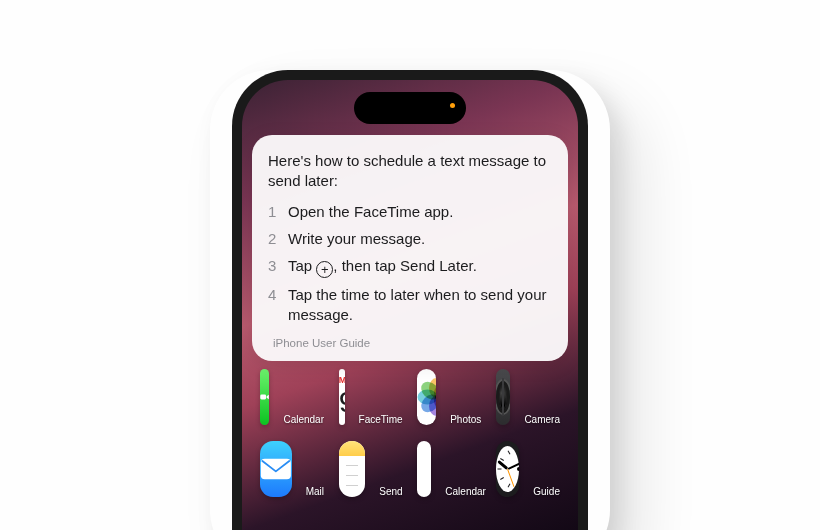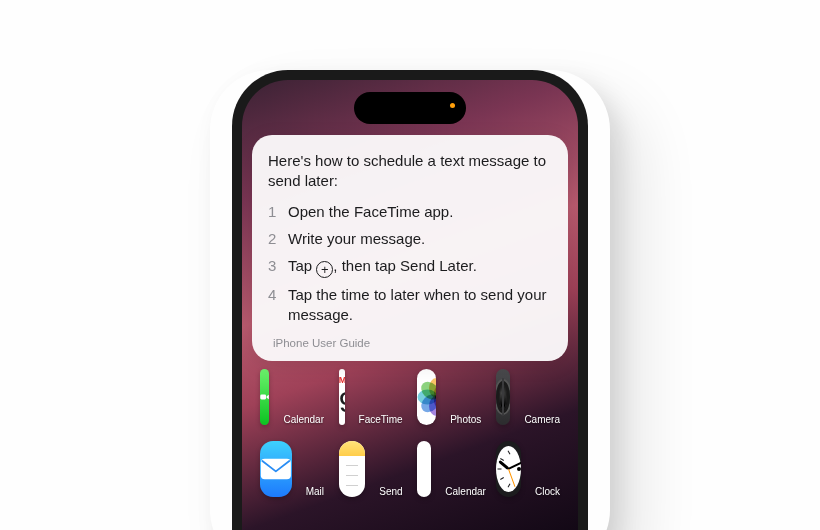--- a/index.html
+++ b/index.html
@@ -323,20 +323,20 @@
                 <div class="tick" style="transform:rotate(240deg)"></div>
                 <div class="tick" style="transform:rotate(270deg)"></div>
                 <div class="tick" style="transform:rotate(300deg)"></div>
                 <div class="tick" style="transform:rotate(330deg)"></div>
                 <div class="hand hh"></div>
                 <div class="hand mm"></div>
                 <div class="hand ss"></div>
                 <div class="pin"></div>
               </div>
             </div>
-            <div class="app-label">Clock</div>
+            <div class="app-label">Guide</div>
           </div>
         </div>
 
   </div>
 
  </div>
 </div>
 
 </body></html>

